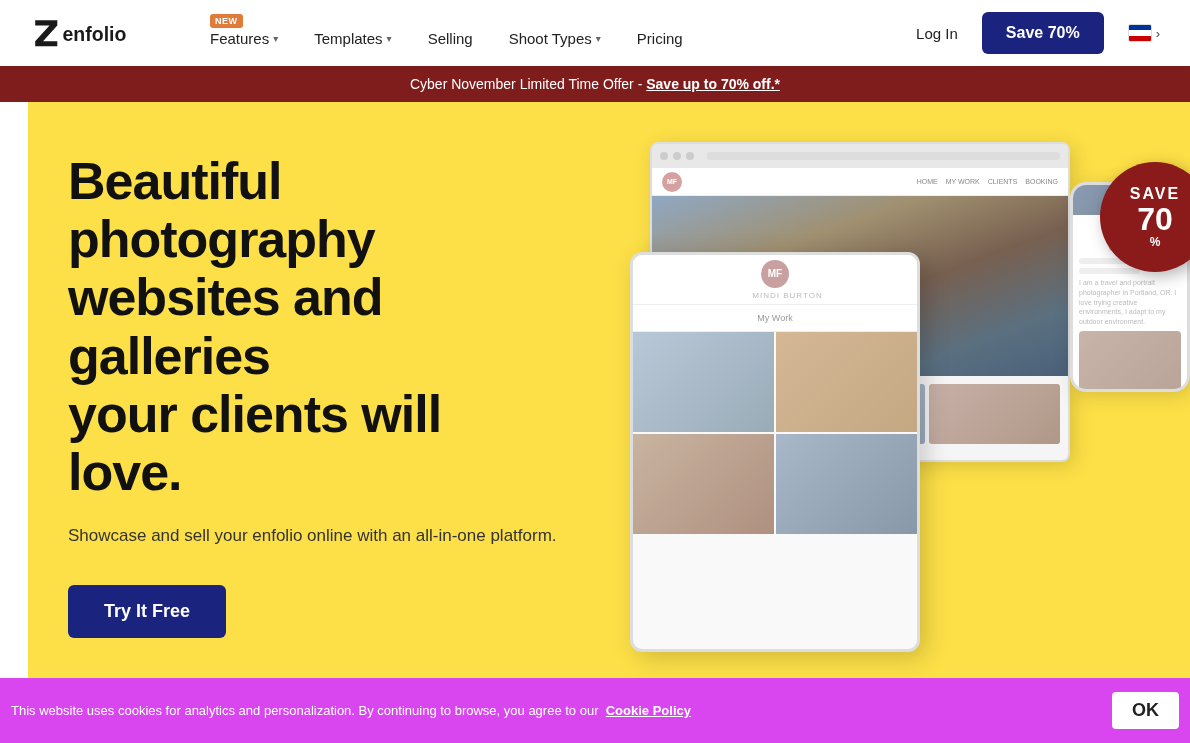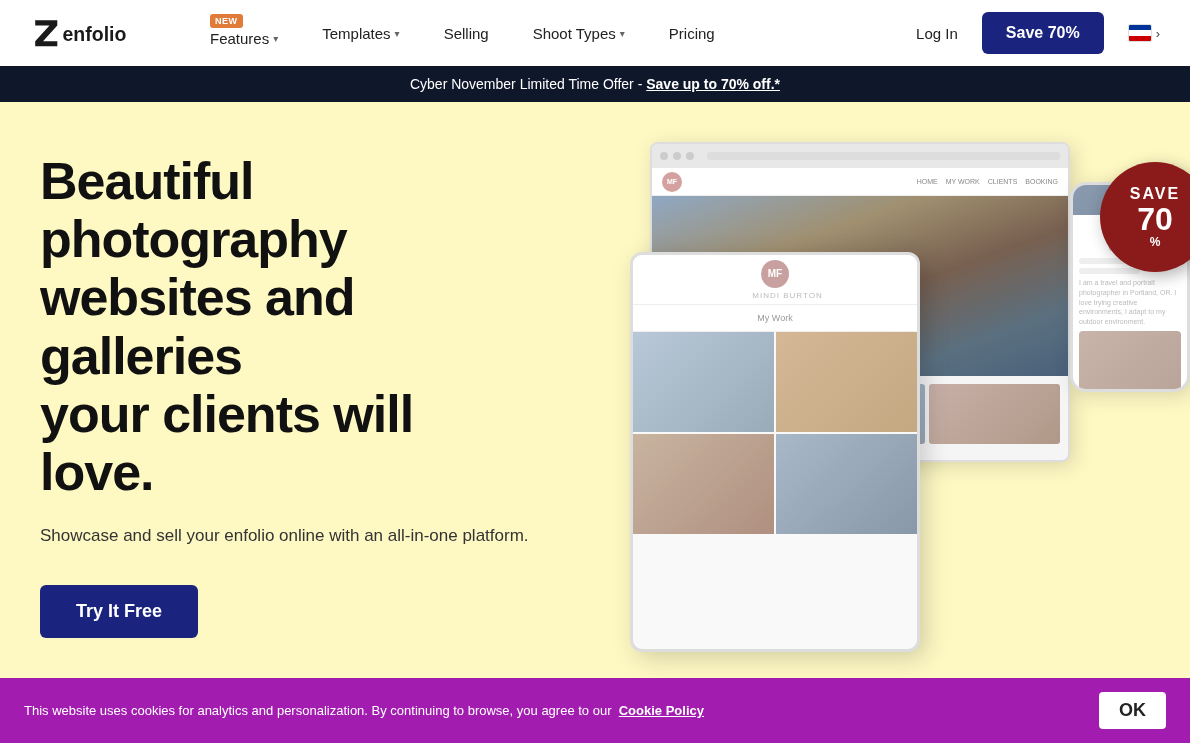--- a/index.html
+++ b/index.html
@@ -18,22 +18,22 @@
     }
     .logo {
       display: flex;
       align-items: center;
       margin-right: 36px;
       text-decoration: none;
     }
     .logo-svg { width: 130px; height: 40px; }
     .nav-links {
       display: flex;
-      align-items: center;
-      gap: 16px;
+      align-items: flex-end;
+      gap: 8px;
       flex: 1;
     }
     .nav-item {
       display: flex;
       align-items: center;
       gap: 4px;
       padding: 8px 14px;
       cursor: pointer;
       font-size: 15px;
       color: #222;
@@ -95,42 +95,43 @@
       width: 24px;
       height: 18px;
       border-radius: 2px;
       background: linear-gradient(to bottom, #003399 33%, #fff 33%, #fff 66%, #cc0000 66%);
       display: inline-block;
       border: 1px solid #ddd;
     }
 
     
     .promo-banner {
-      background: #0f172a;
+      background: #7f1d1d;
       text-align: center;
       padding: 10px;
       font-size: 14px;
       color: #fff;
       font-weight: 500;
     }
     .promo-banner a {
       color: #fff;
       font-weight: 700;
       text-decoration: underline;
     }
 
     
     .hero {
       display: flex;
       align-items: center;
       min-height: 560px;
       padding: 50px 40px 40px 40px;
       position: relative;
       overflow: hidden;
-      background: #fef9c3;
+      background: #fde047;
+      margin-left: 28px;
     }
     .hero-left {
       flex: 0 0 500px;
       z-index: 2;
     }
     .hero-title {
       font-size: 52px;
       font-weight: 800;
       color: #111;
       line-height: 1.12;
@@ -316,23 +317,23 @@
     .save-badge-text1 { font-size: 16px; font-weight: 700; letter-spacing: 2px; }
     .save-badge-text2 { font-size: 32px; font-weight: 900; line-height: 1; }
     .save-badge-text3 { font-size: 12px; font-weight: 600; }
 
     
     .cookie-banner {
       position: fixed;
       bottom: 0;
       left: 0;
       right: 0;
-      background: #a21caf;
-      color: #fff;
-      padding: 14px 24px;
+      background: #d946ef;
+      color: #fff;
+      padding: 14px 11px;
       display: flex;
       align-items: center;
       justify-content: space-between;
       font-size: 13px;
       z-index: 1000;
     }
     .cookie-banner a {
       color: #fff;
       font-weight: 700;
     }

